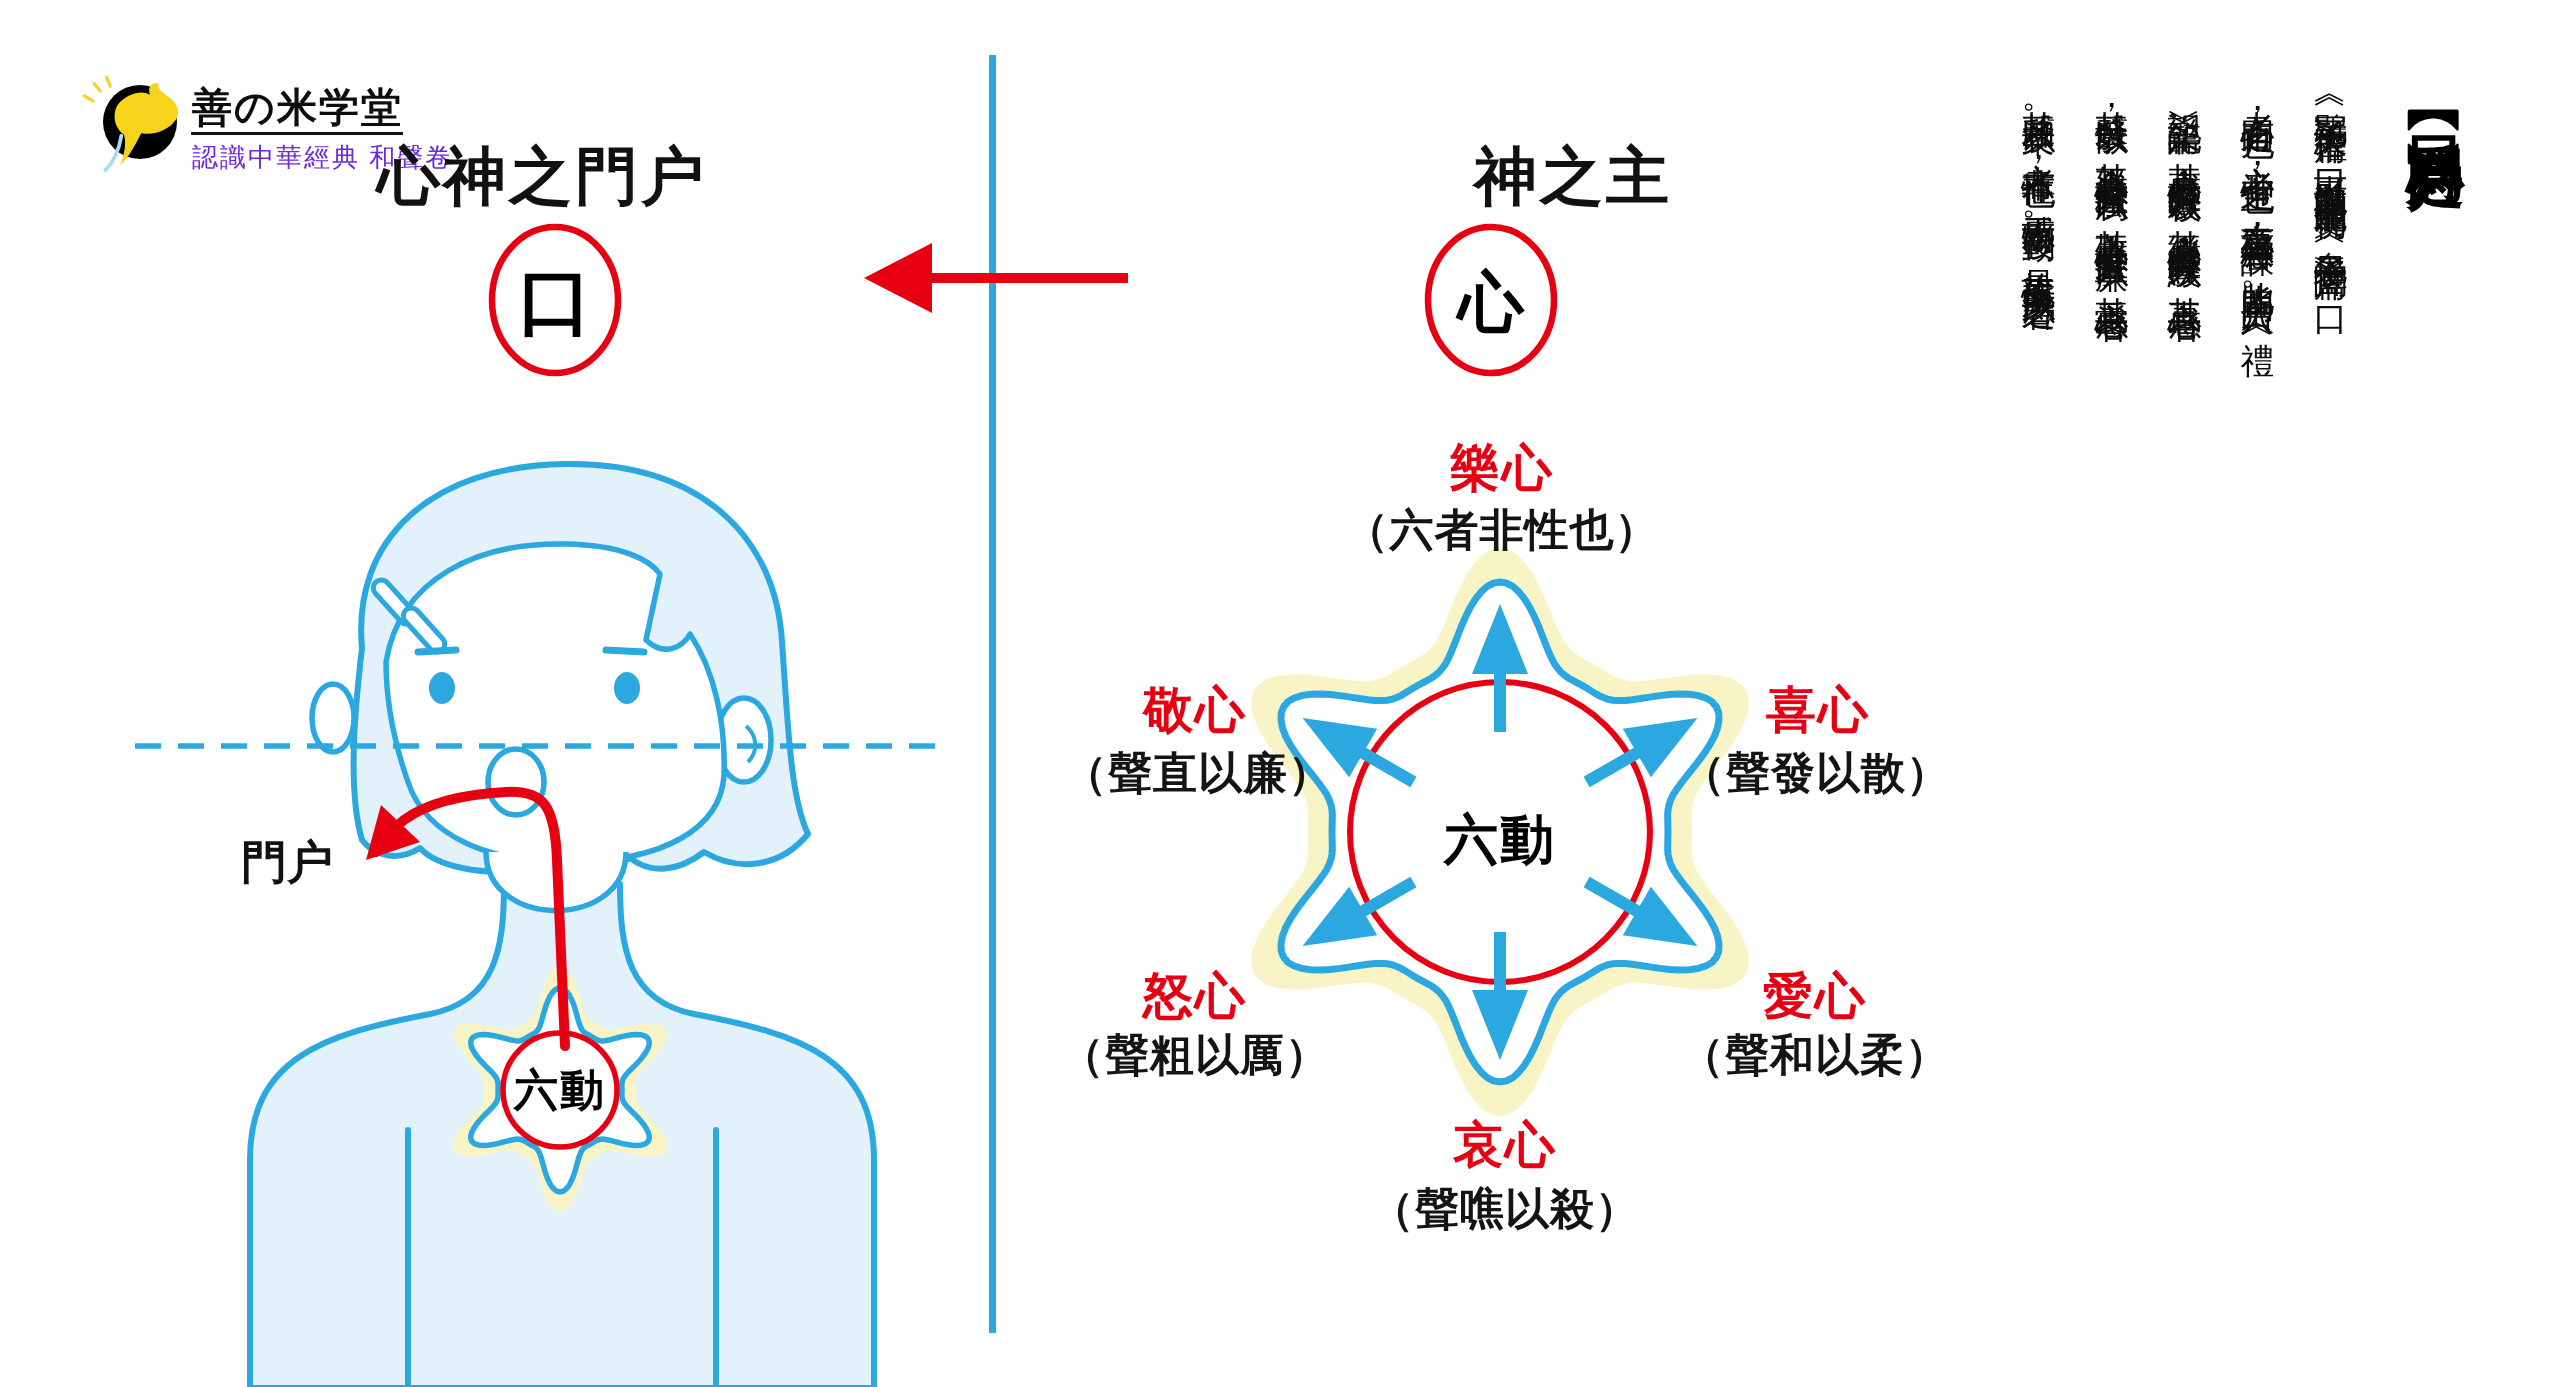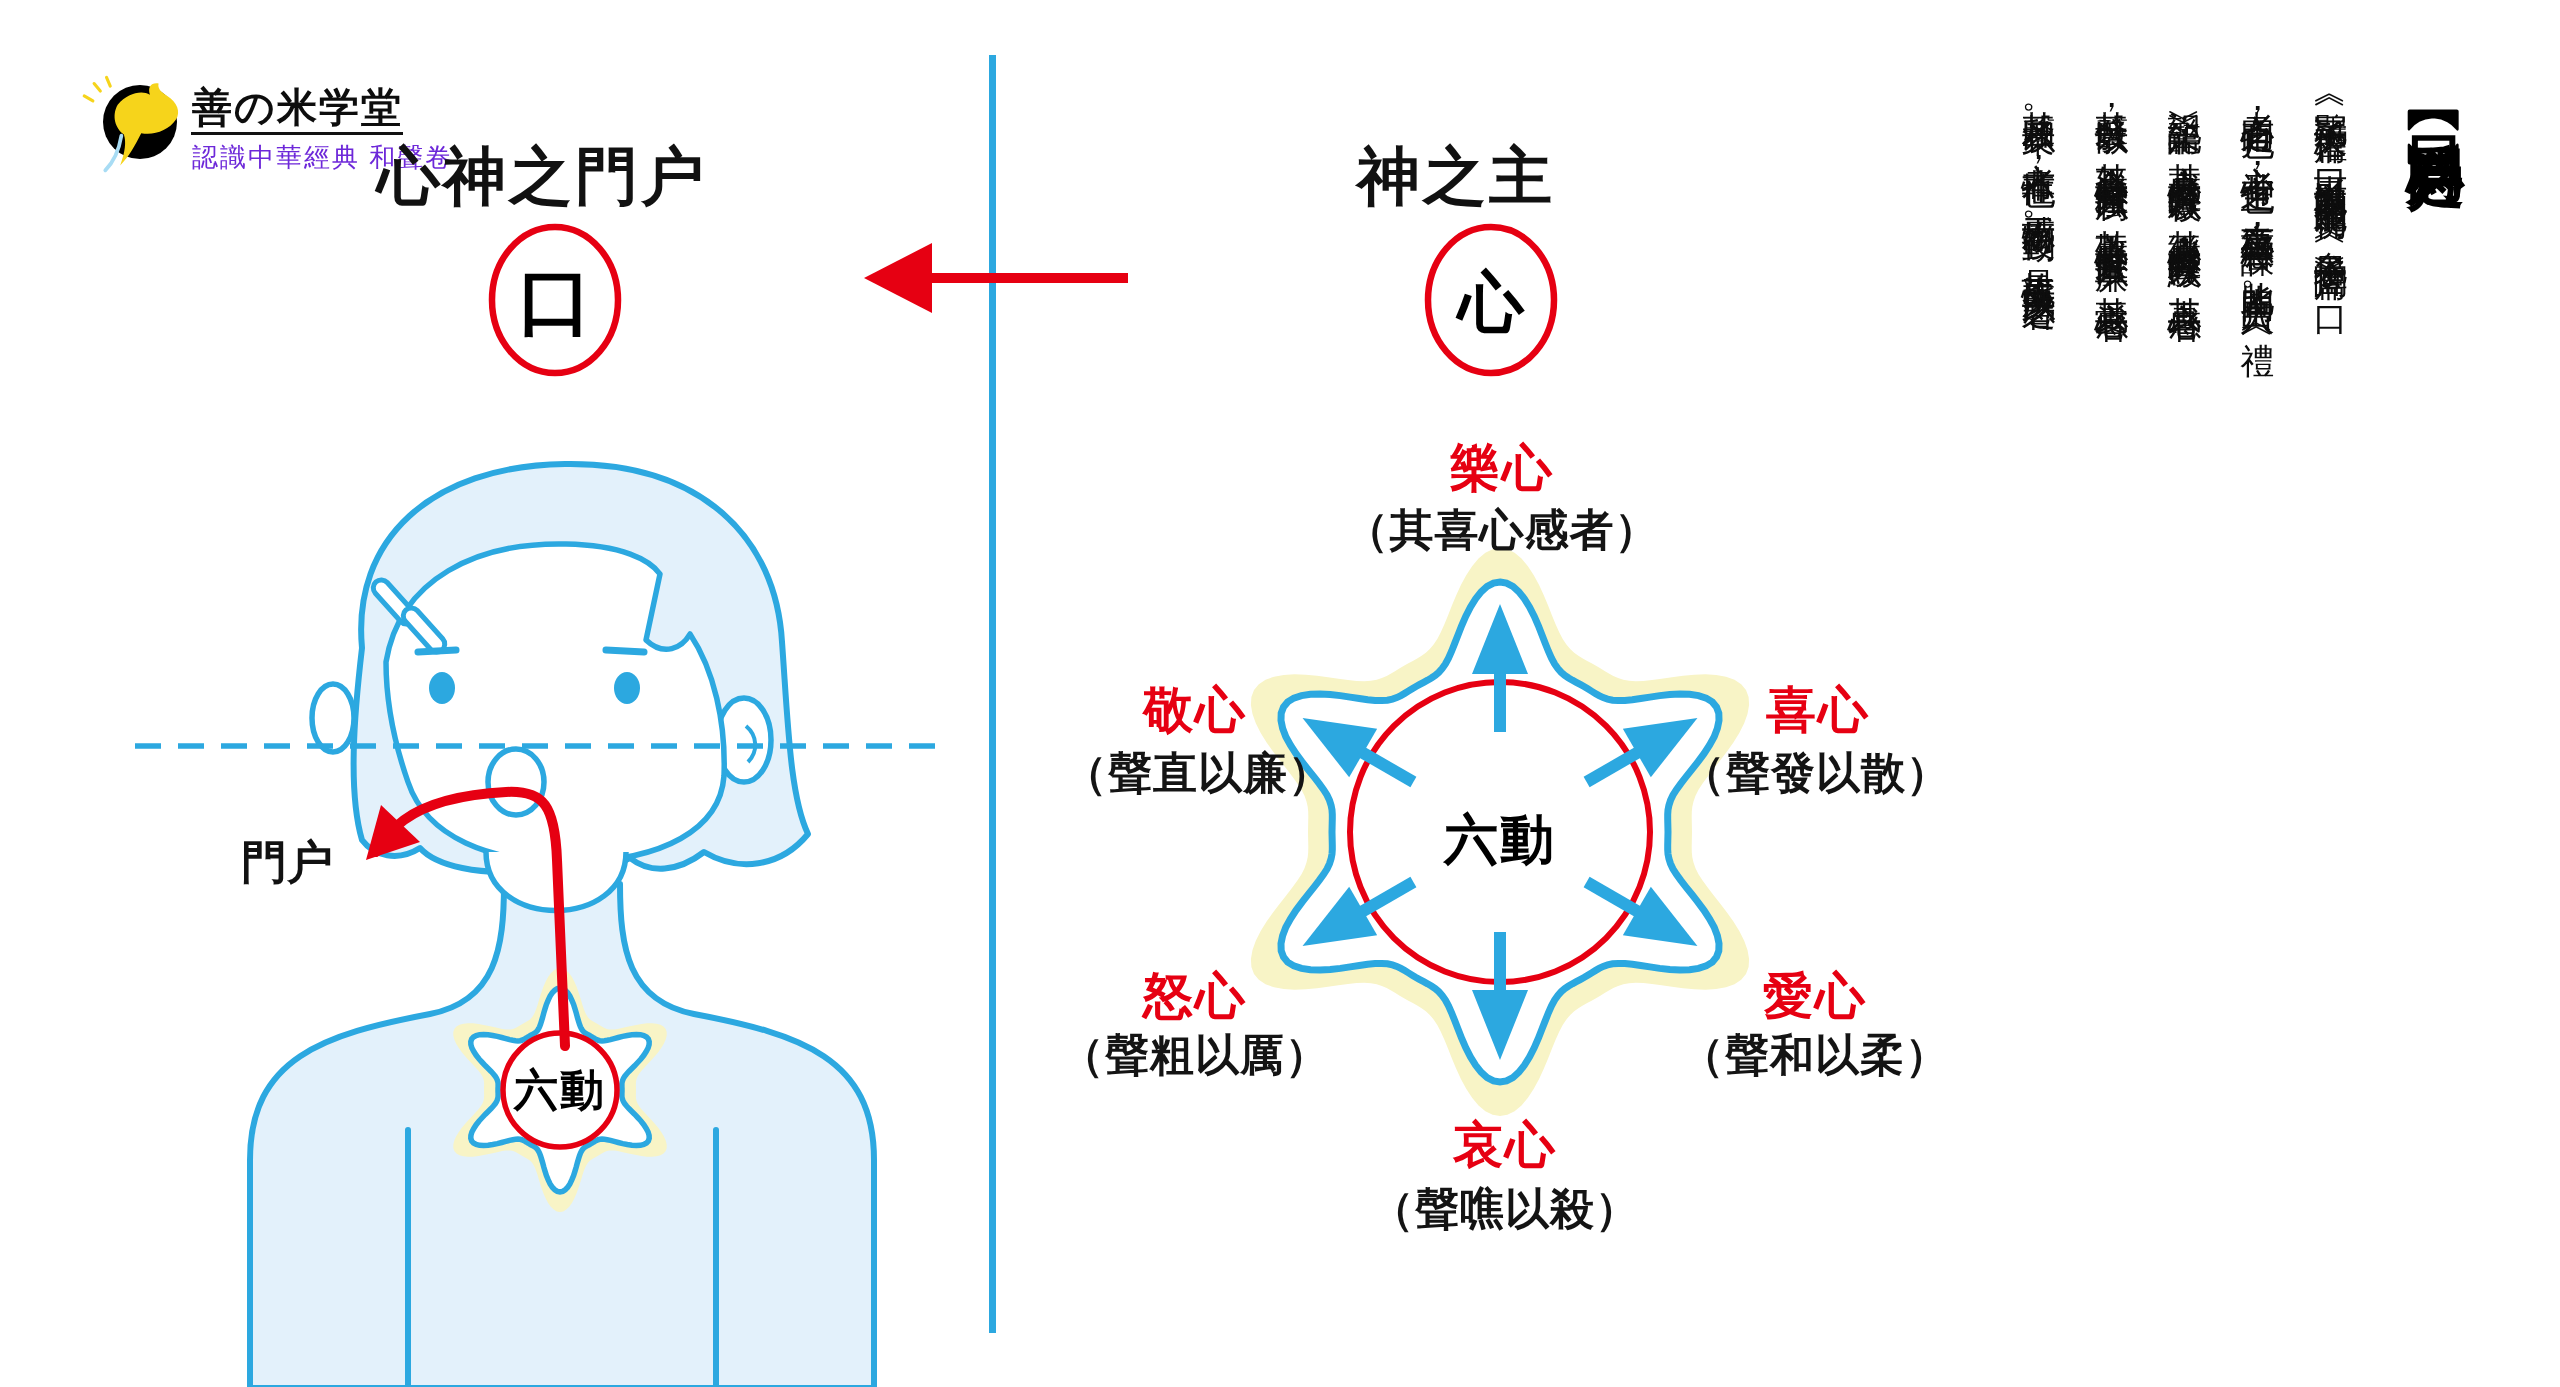--- a/index.html
+++ b/index.html
@@ -122,26 +122,26 @@
 
   <div class="brand">善の米学堂</div>
   <div class="brand-rule"></div>
   <div class="brand-sub">認識中華經典 和聲卷</div>
 
   <div class="lbl caption" style="left:542px;top:177px">心神之門户</div>
   <div class="lbl circle-glyph" style="left:555px;top:302px">口</div>
   <div class="lbl gate" style="left:287px;top:862px">門户</div>
   <div class="lbl core" style="left:560px;top:1090px;font-size:44px">六動</div>
 
-  <div class="lbl caption" style="left:1456px;top:177px">神之主</div>
+  <div class="lbl caption" style="left:1573px;top:177px">神之主</div>
   <div class="lbl circle-glyph" style="left:1491px;top:302px;font-size:66px">心</div>
   <div class="lbl core" style="left:1500px;top:840px;font-size:54px">六動</div>
 
   <div class="lbl em-name" style="left:1502px;top:468px">樂心</div>
-  <div class="lbl em-voice" style="left:1502px;top:530px">（其喜心感者）</div>
+  <div class="lbl em-voice" style="left:1502px;top:530px">（六者非性也）</div>
   <div class="lbl em-name" style="left:1195px;top:710px">敬心</div>
   <div class="lbl em-voice" style="left:1198px;top:773px">（聲直以廉）</div>
   <div class="lbl em-name" style="left:1818px;top:710px">喜心</div>
   <div class="lbl em-voice" style="left:1816px;top:773px">（聲發以散）</div>
   <div class="lbl em-name" style="left:1195px;top:996px">怒心</div>
   <div class="lbl em-voice" style="left:1195px;top:1055px">（聲粗以厲）</div>
   <div class="lbl em-name" style="left:1815px;top:996px">愛心</div>
   <div class="lbl em-voice" style="left:1815px;top:1055px">（聲和以柔）</div>
   <div class="lbl em-name" style="left:1505px;top:1145px">哀心</div>
   <div class="lbl em-voice" style="left:1505px;top:1209px">（聲噍以殺）</div>

